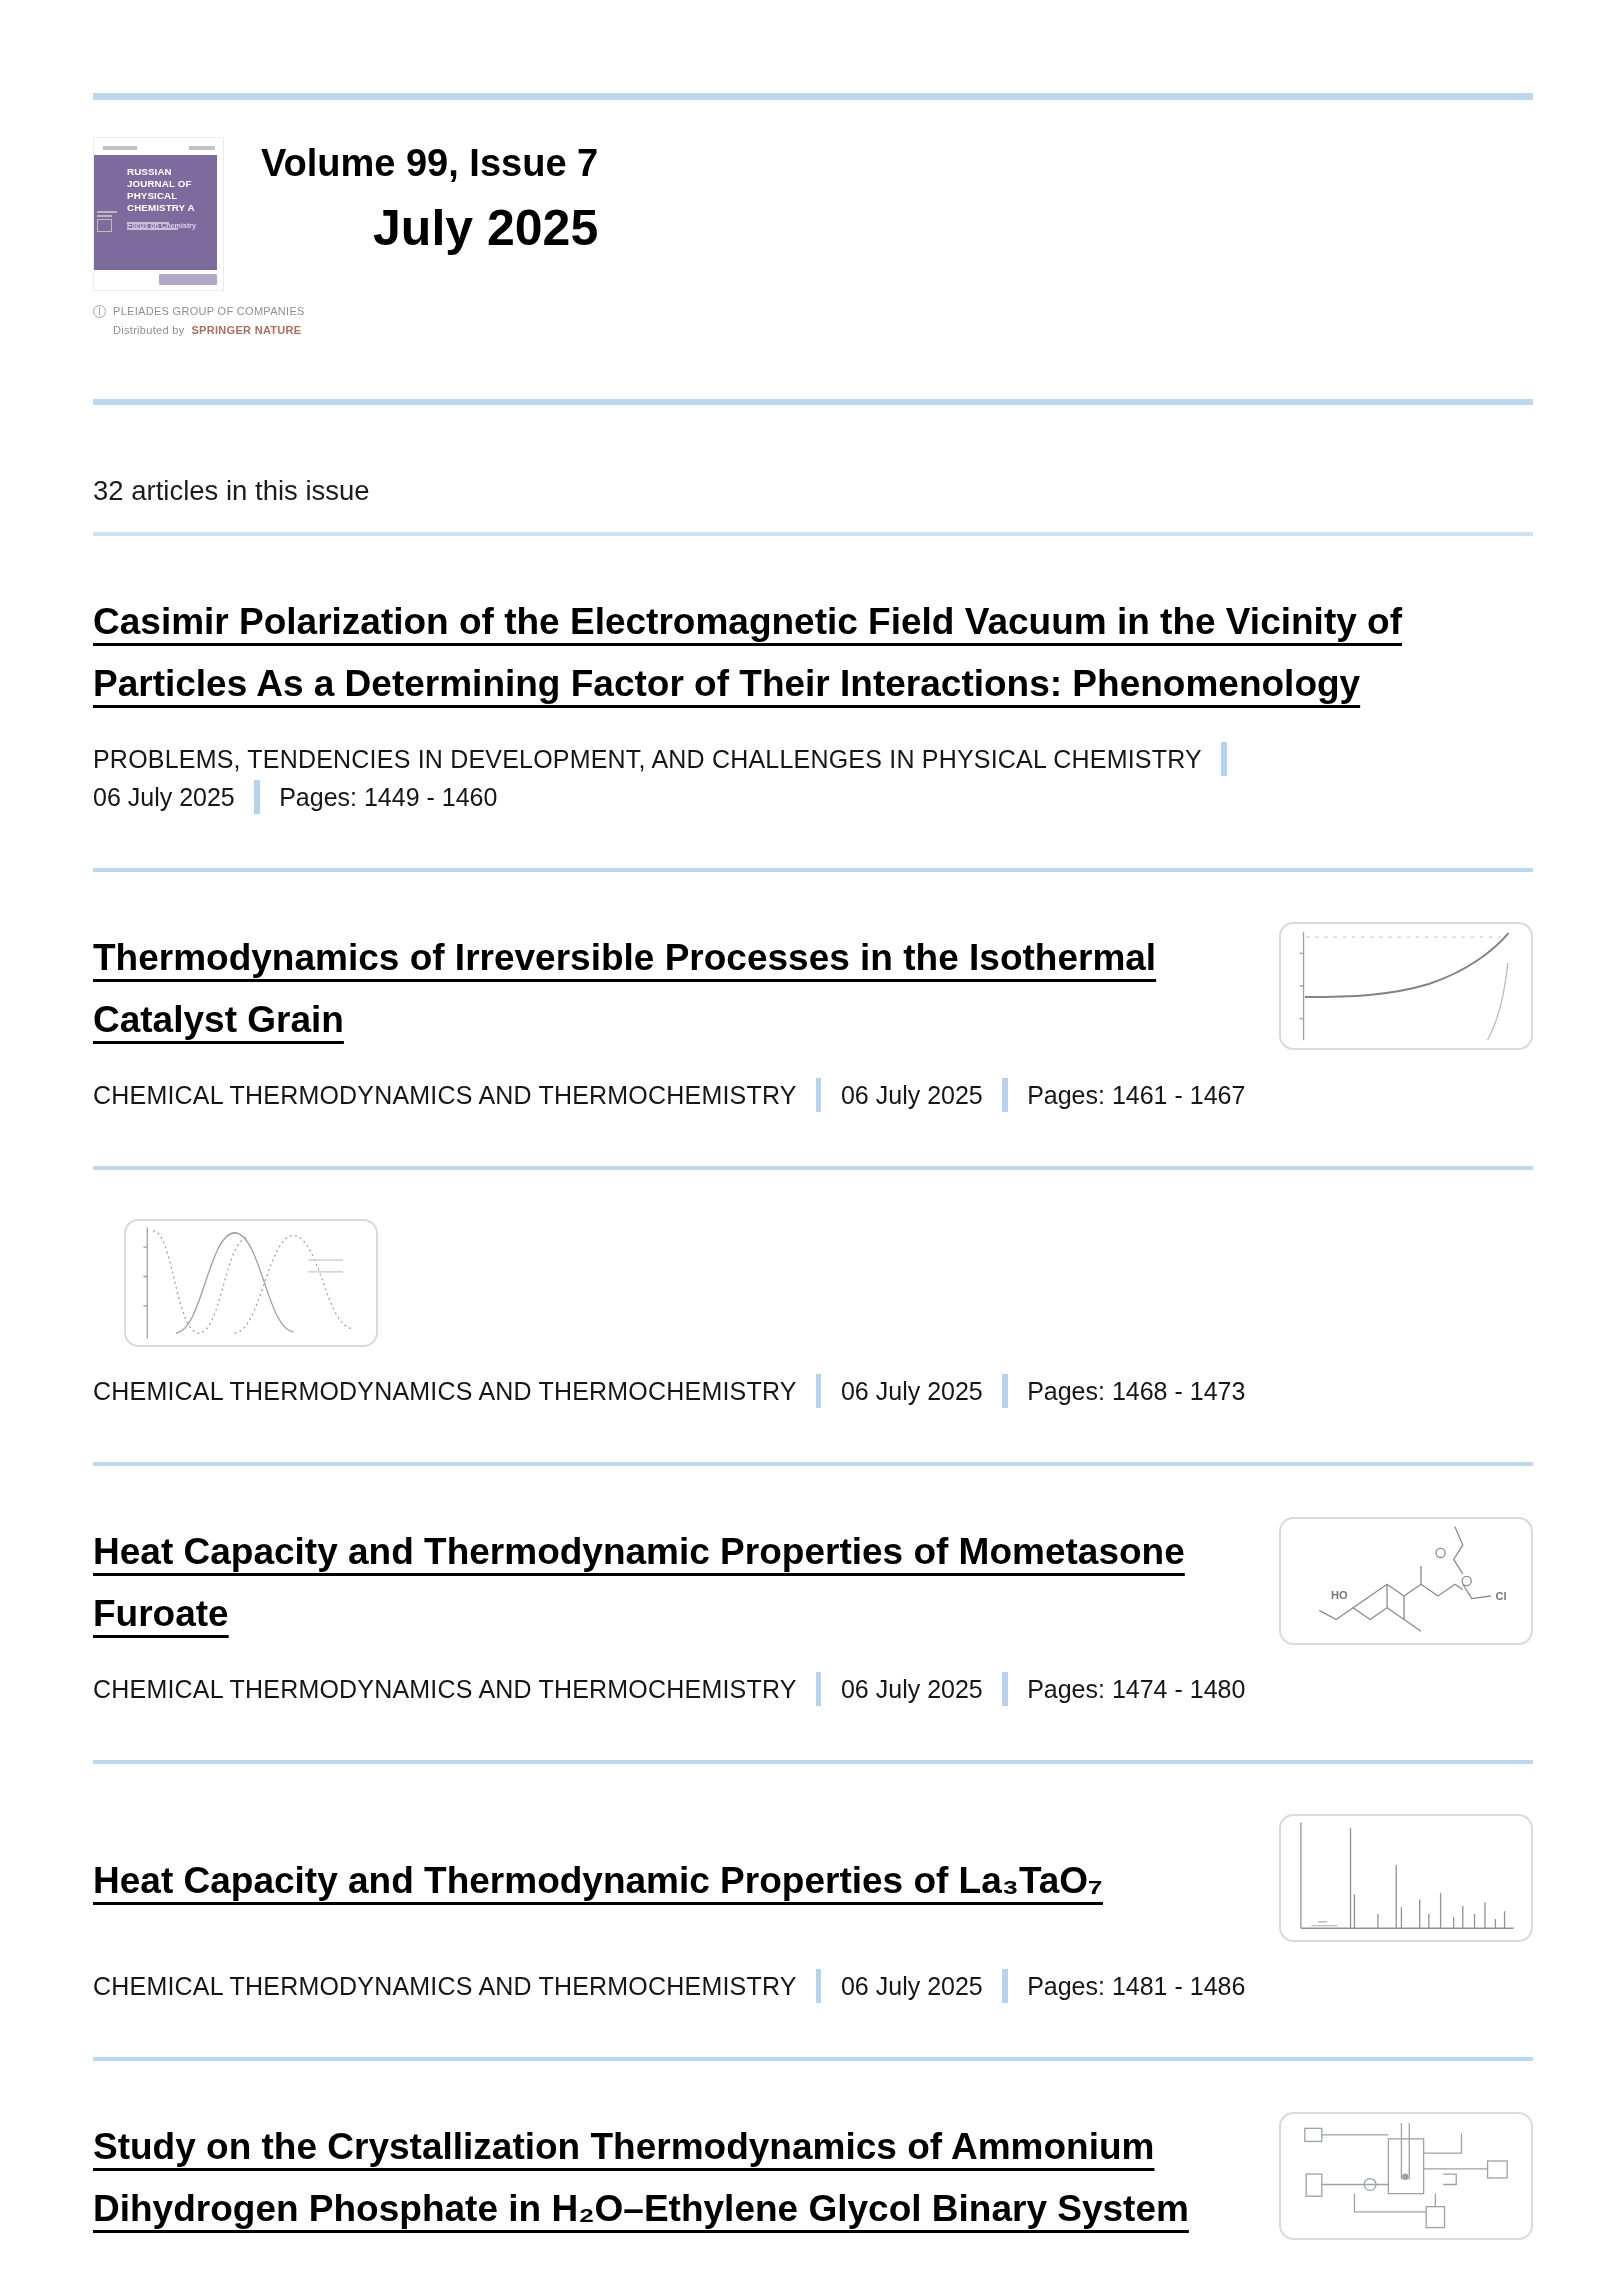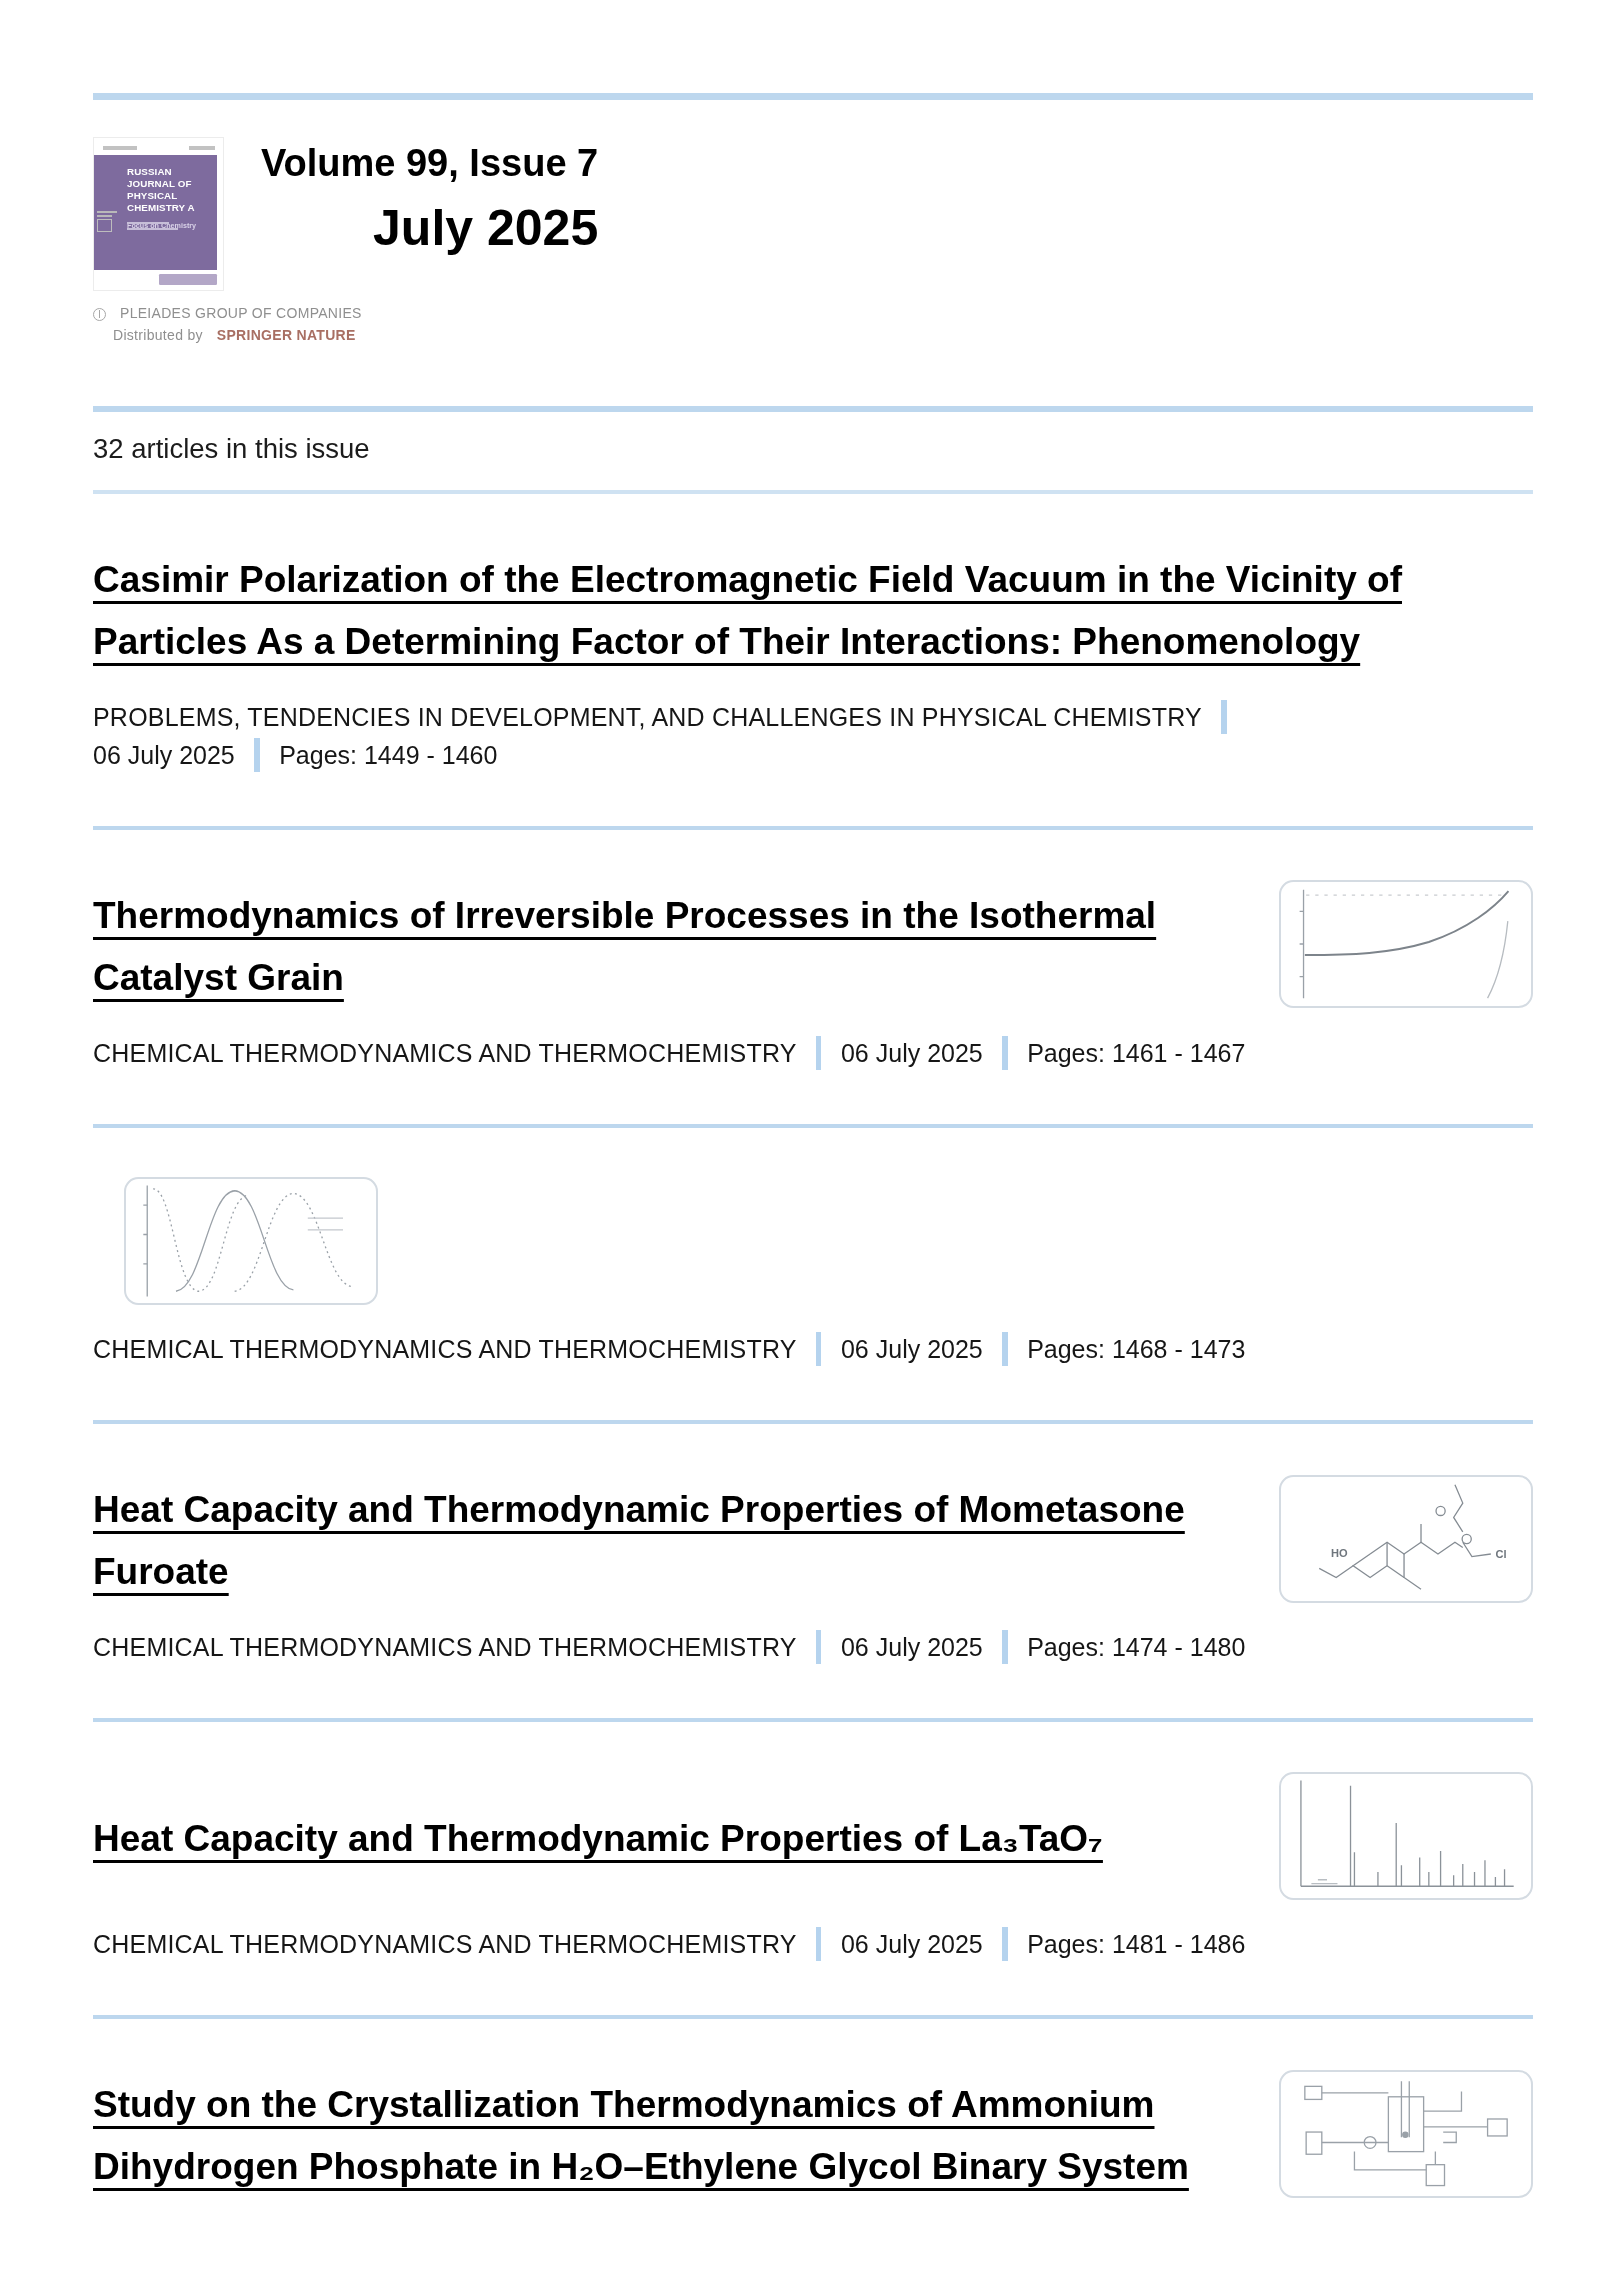--- a/index.html
+++ b/index.html
@@ -26,31 +26,31 @@
   .cover-title{color:#fff;font-weight:bold;font-size:9.8px;line-height:11.8px;margin:11px 5.2px 0 33px;letter-spacing:0.1px;}
   .cover-sub{color:#d9d2e8;font-size:7.2px;font-weight:bold;margin:7.2px 5.2px 0 33px;}
   .cover-author{position:absolute;left:33px;height:2.6px;background:#c7bed8;}
   .cover-author.a1{top:84px;width:42px;}
   .cover-author.a2{top:90px;width:51px;}
   .cover-box{position:absolute;right:5.9px;bottom:4.6px;width:58px;height:11px;background:#b3a7c7;border-radius:1.3px;}
   .cover-logo{position:absolute;left:3.3px;top:73px;width:19.6px;}
   .cover-logo .bar{height:2px;background:#b9b9b9;margin-bottom:2px;}
   .cover-logo .sq{width:13px;height:11.8px;border:1.3px solid #bdbdbd;margin-top:1.3px;}
   .pub{margin-top:14.4px;white-space:nowrap;}
-  .pub-row{display:flex;align-items:flex-end;gap:14px;color:#8f8f8f;font-size:14px;letter-spacing:0.3px;}
+  .pub-row{display:flex;align-items:flex-start;gap:7px;color:#8f8f8f;font-size:11px;letter-spacing:0.3px;}
   .pub-row + .pub-row{margin-top:5.9px;margin-left:20px;}
   .pub-icon{width:13px;height:13px;border:1.3px solid #a7a7a7;border-radius:50%;flex-shrink:0;position:relative;box-sizing:border-box;}
   .pub-icon:before{content:"";position:absolute;left:4.6px;top:1.3px;width:1.3px;height:7.9px;background:#a7a7a7;}
   .distributor{color:#a86f63;font-weight:bold;}
 
   .issue-meta{padding-top:6.5px;}
   .issue-volume{font-size:38px;font-weight:bold;margin:0 0 17px 0;line-height:1.1;}
   .issue-month{font-size:50px;font-weight:bold;line-height:1.05;text-align:right;}
 
-  .articles-count{font-size:27.5px;color:#1c1c1c;margin-top:21px;margin-bottom:25px;}
+  .articles-count{font-size:27.5px;color:#1c1c1c;margin-top:70px;margin-bottom:25px;}
 
   
   .article{border-bottom:4.6px solid #bdd7ee;padding:55px 0 52px 0;}
   .article:last-child{border-bottom:none;}
   .article-row{display:flex;align-items:center;}
   .article-left{flex:1;min-width:0;}
   .article-title{
     font-size:37px;font-weight:bold;line-height:62px;color:#000;margin:0;
     text-decoration:underline;text-decoration-thickness:3.3px;text-underline-offset:9.2px;
     text-decoration-color:#000;cursor:pointer;

